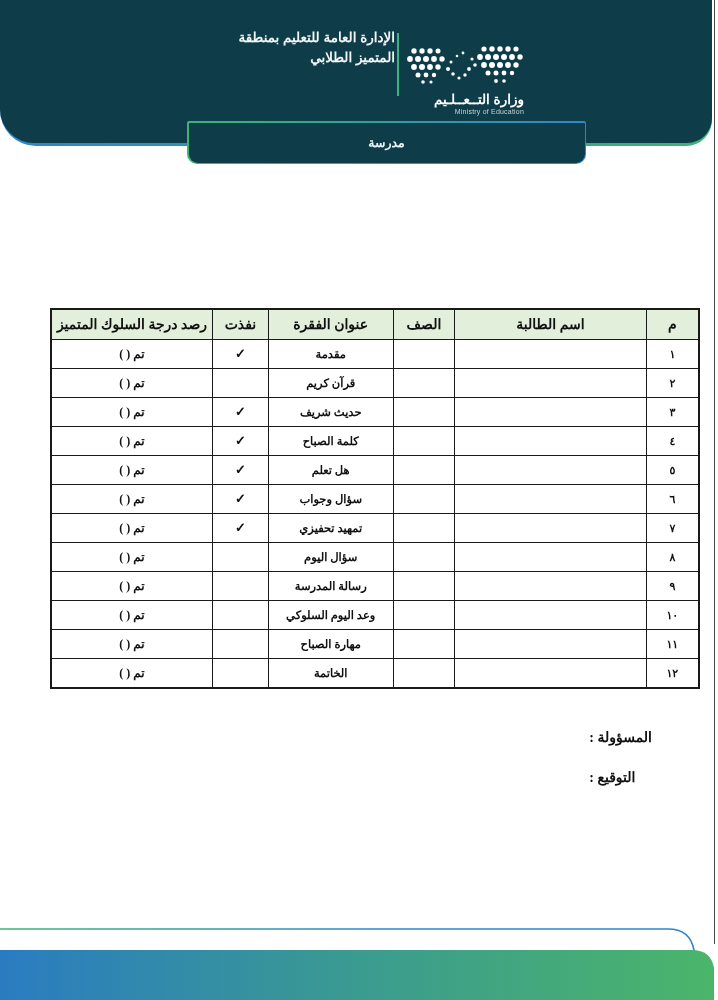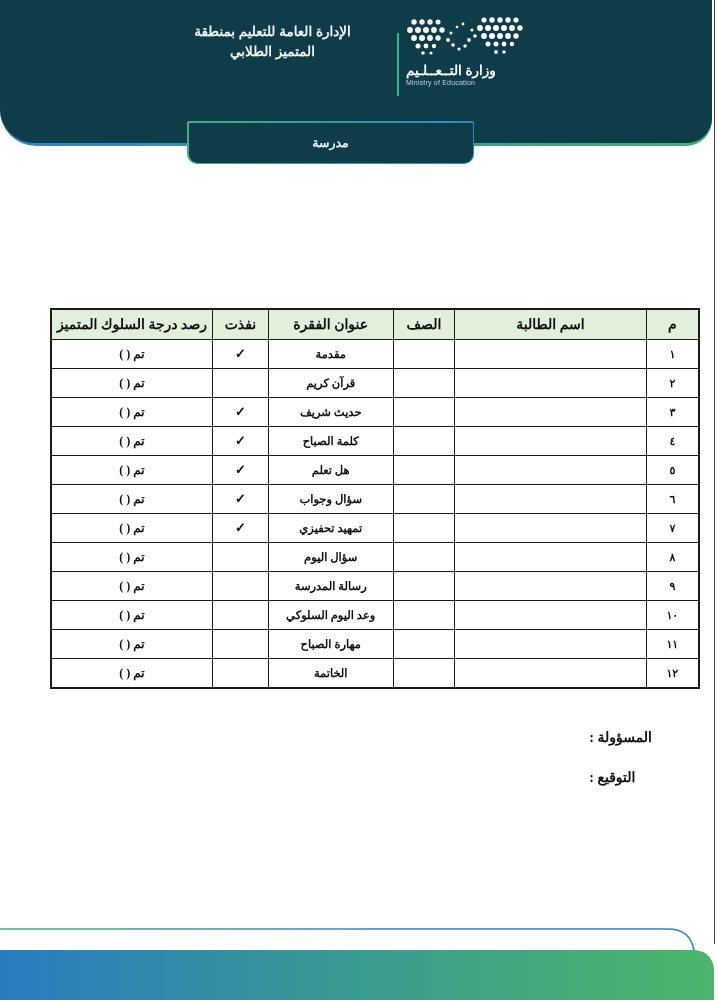--- a/index.html
+++ b/index.html
@@ -14,35 +14,35 @@
     background:linear-gradient(to right,#2e86c8,#3fb273);
     border-radius:0 0 26px 36px;
   }
   .band{
     position:absolute;left:0;top:0;width:712px;height:143px;
     background:linear-gradient(160deg,#10404d 0%,#0d3a46 60%,#0c3piece842 100%);
     background:#0e3c48;
     border-radius:0 0 25px 34px;
   }
   .dept-text{
-    position:absolute;left:150px;top:22px;width:245px;
-    text-align:center;color:#f2f6f6;font-weight:bold;
+    position:absolute;left:150px;top:28px;width:245px;
+    color:#f2f6f6;font-weight:bold;
     font-size:13.5px;line-height:1.45;direction:rtl;
   }
   .divider{
     position:absolute;left:397px;top:33px;width:2px;height:63px;
     background:#3cb27e;
   }
-  .logo-block{position:absolute;left:406px;top:15px;width:118px;text-align:left;}
+  .logo-block{position:absolute;left:406px;top:44px;width:118px;text-align:right;}
   .logo-dots{display:block;margin:0 auto;}
   .logo-ar{color:#ffffff;font-weight:bold;font-size:13.5px;margin-top:1px;direction:rtl;}
   .logo-en{color:#c6d3d5;font-size:7px;margin-top:1px;letter-spacing:.2px;}
   
   .school-wrap{
-    position:absolute;left:187px;top:121px;width:287px;height:43px;
+    position:absolute;left:187px;top:121px;width:399px;height:43px;
     background:linear-gradient(to right,#3fb273,#2e86c8);
     border-radius:2px 2px 10px 10px;padding:0;
   }
   .school-box{
     position:absolute;left:1.5px;top:1.5px;right:1.5px;bottom:1.5px;
     background:#0e3c48;border-radius:1px 1px 9px 9px;
     display:flex;align-items:center;justify-content:center;
     color:#eef4f4;font-size:12.5px;font-weight:bold;direction:rtl;
   }
   

